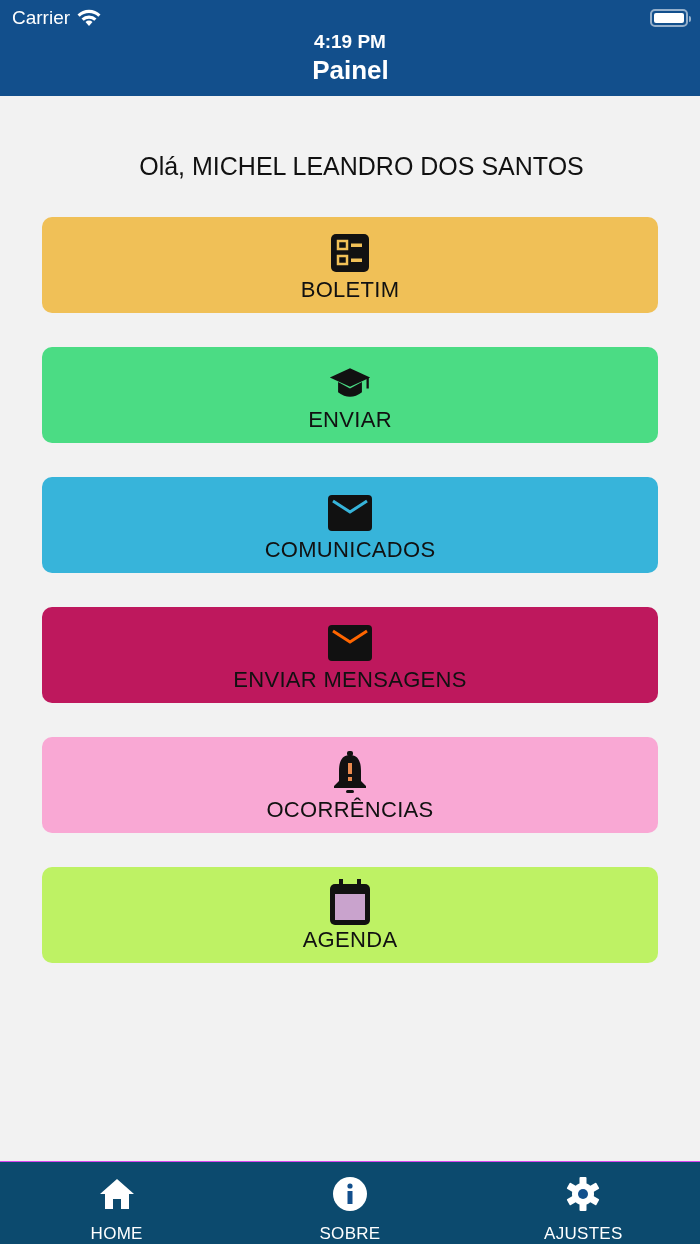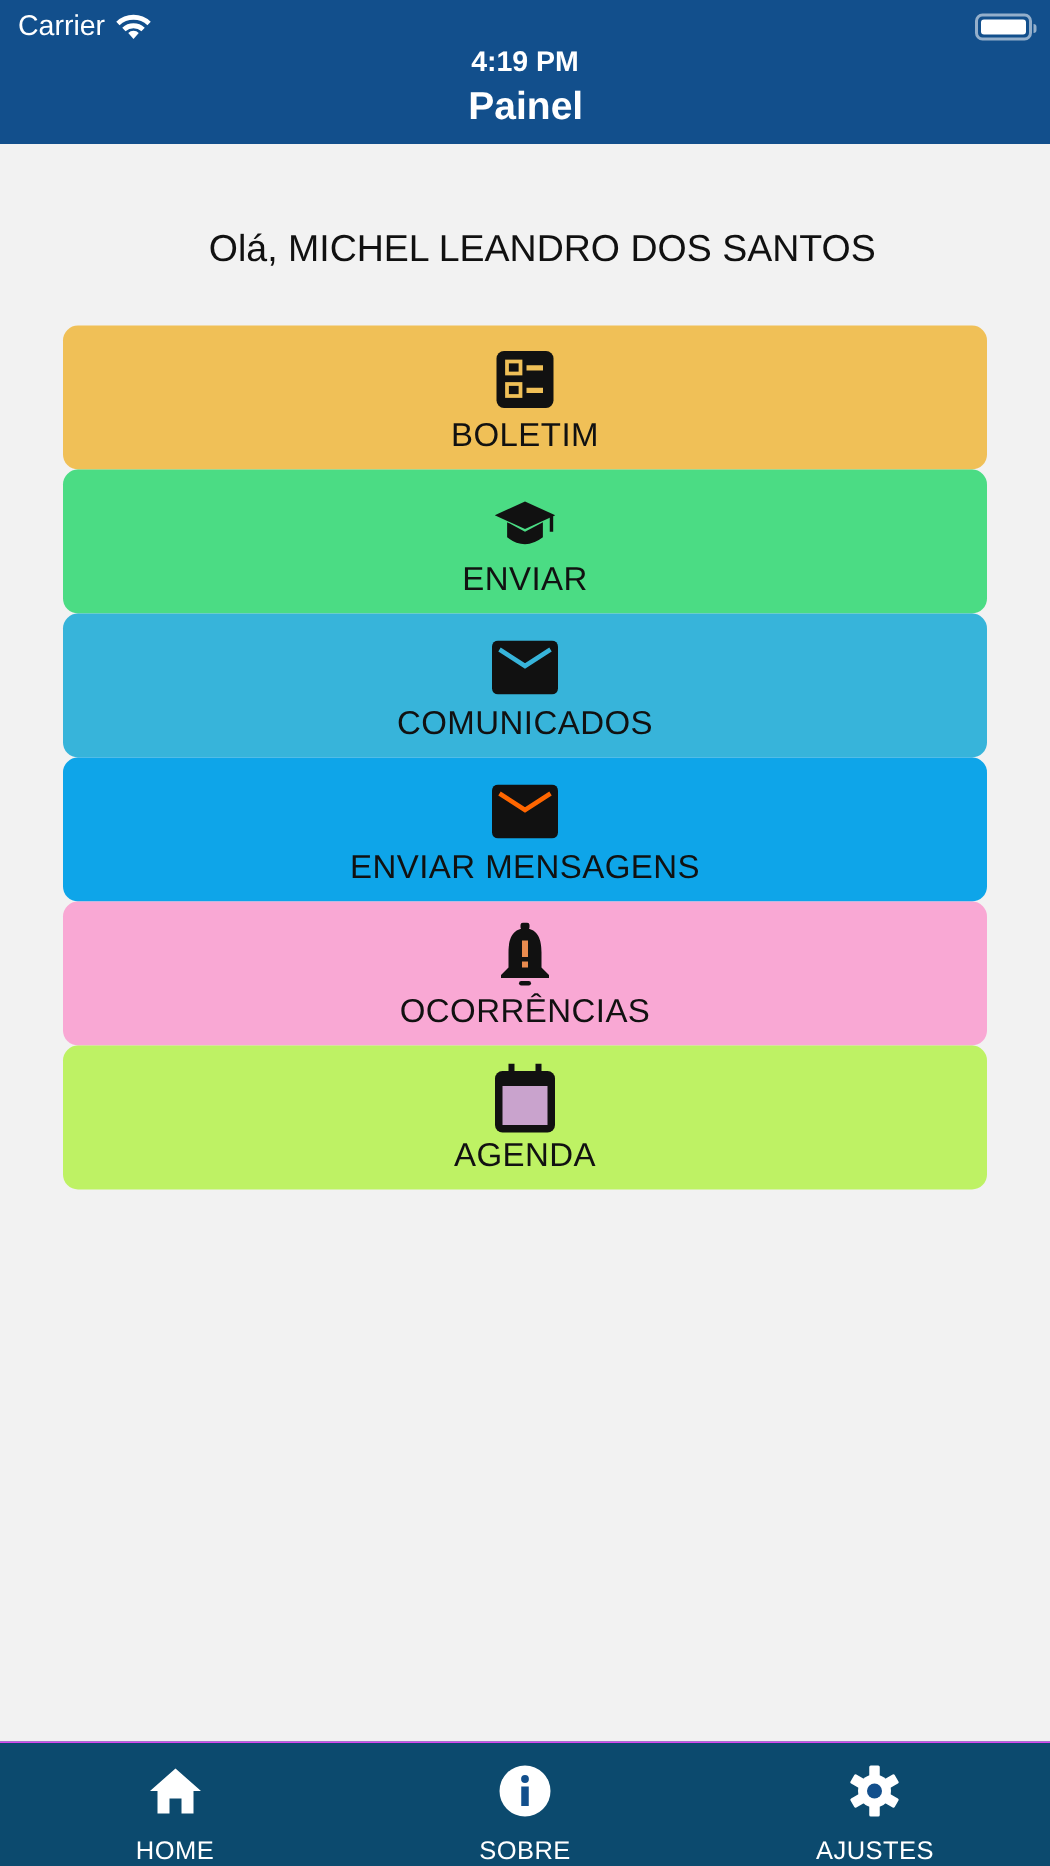--- a/index.html
+++ b/index.html
@@ -8,21 +8,21 @@
   .topbar { position: absolute; left: 0; top: 0; width: 700px; height: 96px; background: #124f8c; color: #fff; }
   .status { position: absolute; top: 0; left: 0; width: 700px; height: 36px; }
   .carrier { position: absolute; left: 12px; top: 7px; font-size: 19px; display: flex; align-items: center; gap: 6px; }
   .clock { position: absolute; left: 0; right: 0; top: 7px; text-align: center; font-size: 19px; font-weight: bold; margin-top: 24px; }
   .battery { position: absolute; right: 12px; top: 9px; width: 38px; height: 18px; border: 2px solid rgba(255,255,255,0.55); border-radius: 5px; padding: 2px; }
   .battery .fill { width: 100%; height: 100%; background: #fff; border-radius: 2px; }
   .battery::after { content: ""; position: absolute; right: -5px; top: 5px; width: 2px; height: 6px; background: rgba(255,255,255,0.55); border-radius: 0 2px 2px 0; }
   .navtitle { position: absolute; left: 1px; right: 0; top: 55px; text-align: center; font-size: 26px; font-weight: bold; }
   .greeting { position: absolute; left: 0; right: 0; top: 152px; text-align: center; font-size: 25px; color: #111; margin-left: 23px; }
   .menu { position: absolute; left: 42px; top: 217px; width: 616px; }
-  .card { width: 616px; height: 96px; border-radius: 10px; display: flex; flex-direction: column; align-items: center; justify-content: center; cursor: pointer; }
+  .card { width: 616px; height: 96px; border-radius: 10px; margin-bottom: 34px; display: flex; flex-direction: column; align-items: center; justify-content: center; cursor: pointer; }
   .card .icon { width: 44px; height: 44px; display: flex; align-items: center; justify-content: center; margin-top: 4px; }
   .card .label { font-size: 22px; color: #111; margin-top: 2px; letter-spacing: 0.3px; }
   .tabbar { position: absolute; left: 0; top: 1161px; width: 700px; height: 83px; background: #0c4a6e; display: flex; border-top: 1px solid #d946ef; }
   .tab { flex: 1; display: flex; flex-direction: column; align-items: center; color: #fff; cursor: pointer; }
   .tab .ticon { height: 40px; width: 40px; margin-top: 12px; display: flex; align-items: center; justify-content: center; }
   .tab .tlabel { font-size: 17px; margin-top: 10px; letter-spacing: 0.3px; }
 </style>
 </head>
 <body>
 
@@ -74,21 +74,21 @@
   <div class="card" style="background:#37b4da">
     <div class="icon">
       <svg width="44" height="36" viewBox="0 0 44 36">
         <rect x="0" y="0" width="44" height="36" rx="4" fill="#111"></rect>
         <path d="M5 6 L22 17 L39 6" fill="none" stroke="#37b4da" stroke-width="3"></path>
       </svg>
     </div>
     <div class="label">COMUNICADOS</div>
   </div>
 
-  <div class="card" style="background:#0ea5e9">
+  <div class="card" style="background:#be185d">
     <div class="icon">
       <svg width="44" height="36" viewBox="0 0 44 36">
         <rect x="0" y="0" width="44" height="36" rx="4" fill="#111"></rect>
         <path d="M5 6 L22 17 L39 6" fill="none" stroke="#ff6600" stroke-width="3"></path>
       </svg>
     </div>
     <div class="label">ENVIAR MENSAGENS</div>
   </div>
 
   <div class="card" style="background:#f9a8d4">

